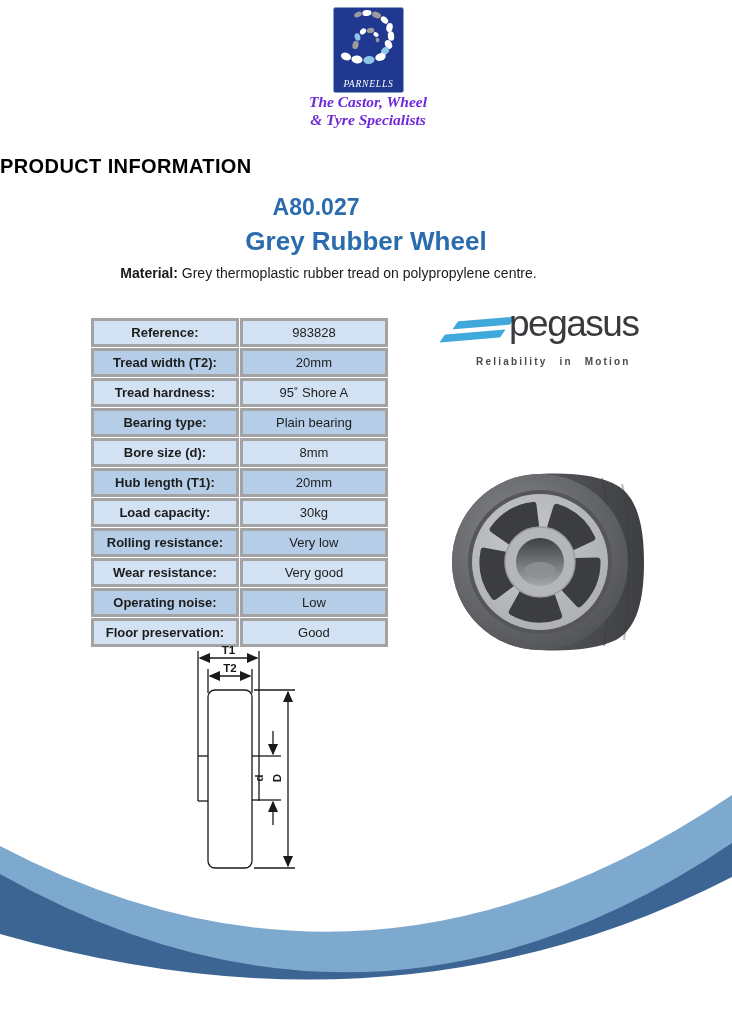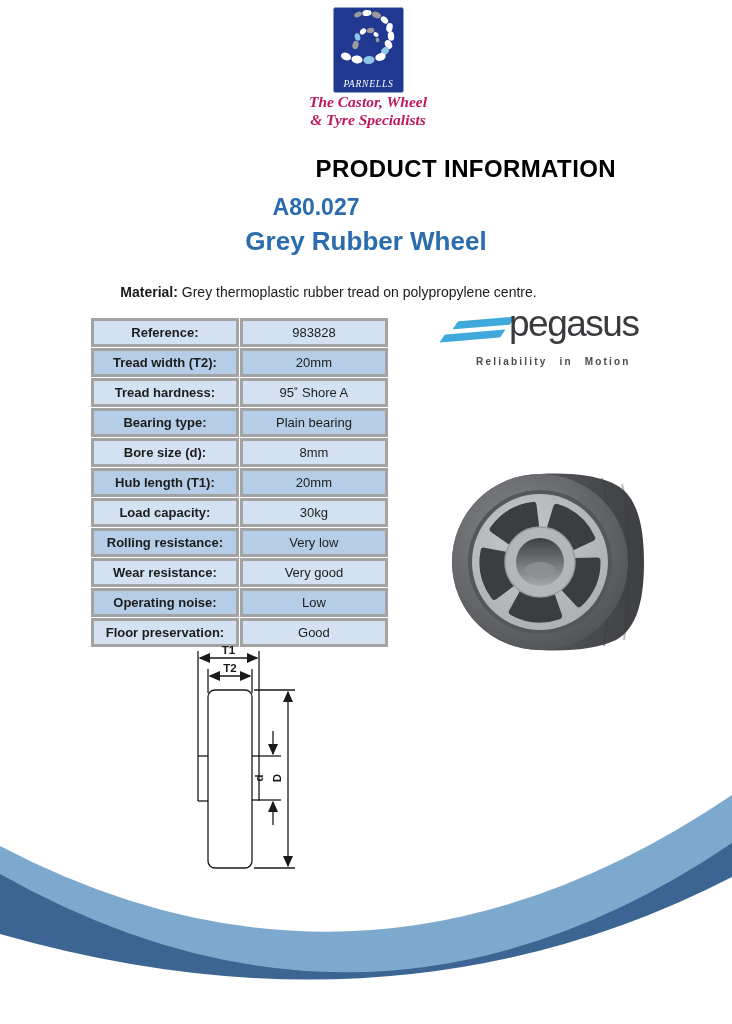--- a/index.html
+++ b/index.html
@@ -9,32 +9,32 @@
     font-family:"Liberation Sans", sans-serif;
     -webkit-font-smoothing:antialiased;
   }
   .abs{position:absolute;}
 
   
   .logo-wrap{left:333px;top:7px;width:71px;height:86px;}
   .company-tagline{
     left:236px;top:93px;width:264px;text-align:center;
     font-family:"Liberation Serif", serif;font-style:italic;font-weight:bold;
-    font-size:15.5px;line-height:17.5px;color:#be185d;
+    font-size:15.5px;line-height:17.5px;color:#6d28d9;
   }
 
   
-  .page-title{left:0;top:155px;width:616px;text-align:right;
-    font-size:24px;font-weight:bold;color:#000;letter-spacing:.4px;}
+  .page-title{left:0;top:155px;width:616px;text-align:left;
+    font-size:20px;font-weight:bold;color:#000;letter-spacing:.4px;}
   .product-code{left:0;top:194px;width:632px;text-align:center;
     font-size:23px;font-weight:bold;color:#2a6cad;}
   .product-name{left:0;top:226px;width:732px;text-align:center;
     font-size:26px;font-weight:bold;color:#2a6cad;}
   .material-note{left:0;top:265px;width:657px;text-align:center;
-    font-size:14px;color:#1a1a1a;margin-top:19px;}
+    font-size:14px;color:#1a1a1a;}
   .material-note b{font-weight:bold;}
 
   
   .spec-table{left:90px;top:317px;width:299px;border-collapse:separate;border-spacing:1px;background:#fff;}
   .spec-table td{
     border:3px solid #a3a3a3;height:23px;padding:0 6px;
     font-size:13px;color:#1c1c1c;text-align:center;vertical-align:middle;
   }
   .spec-table td.lbl{font-weight:bold;width:138px;}
   .spec-table td.val{width:145px;}

